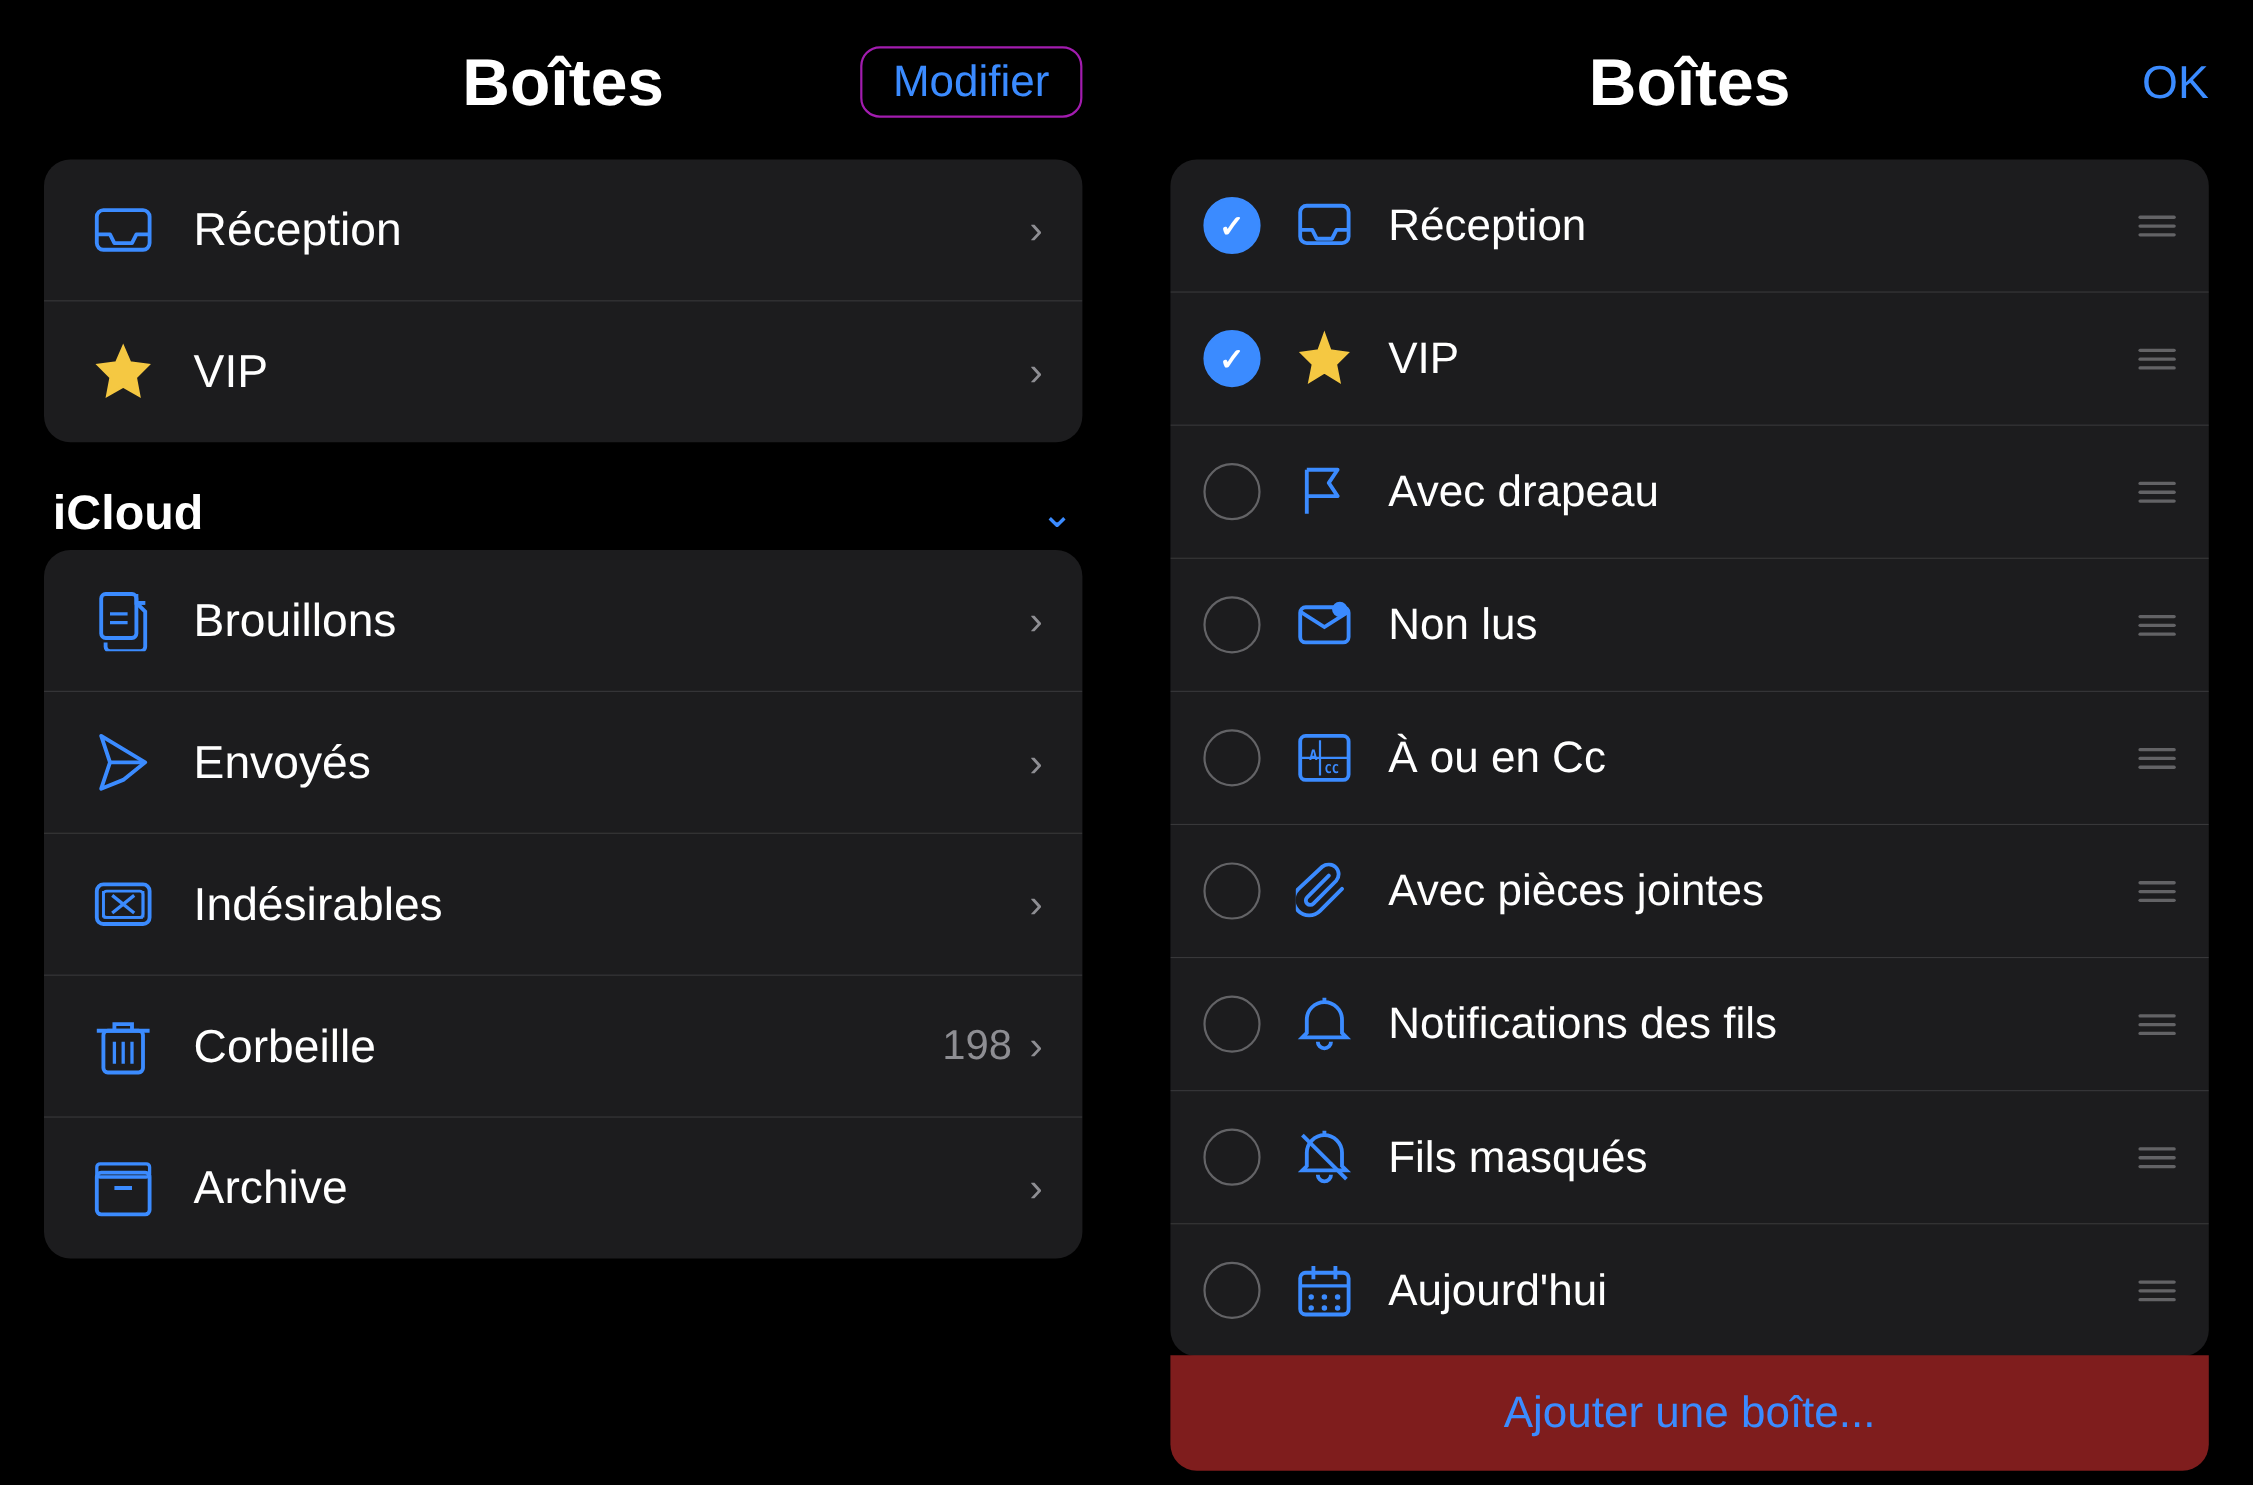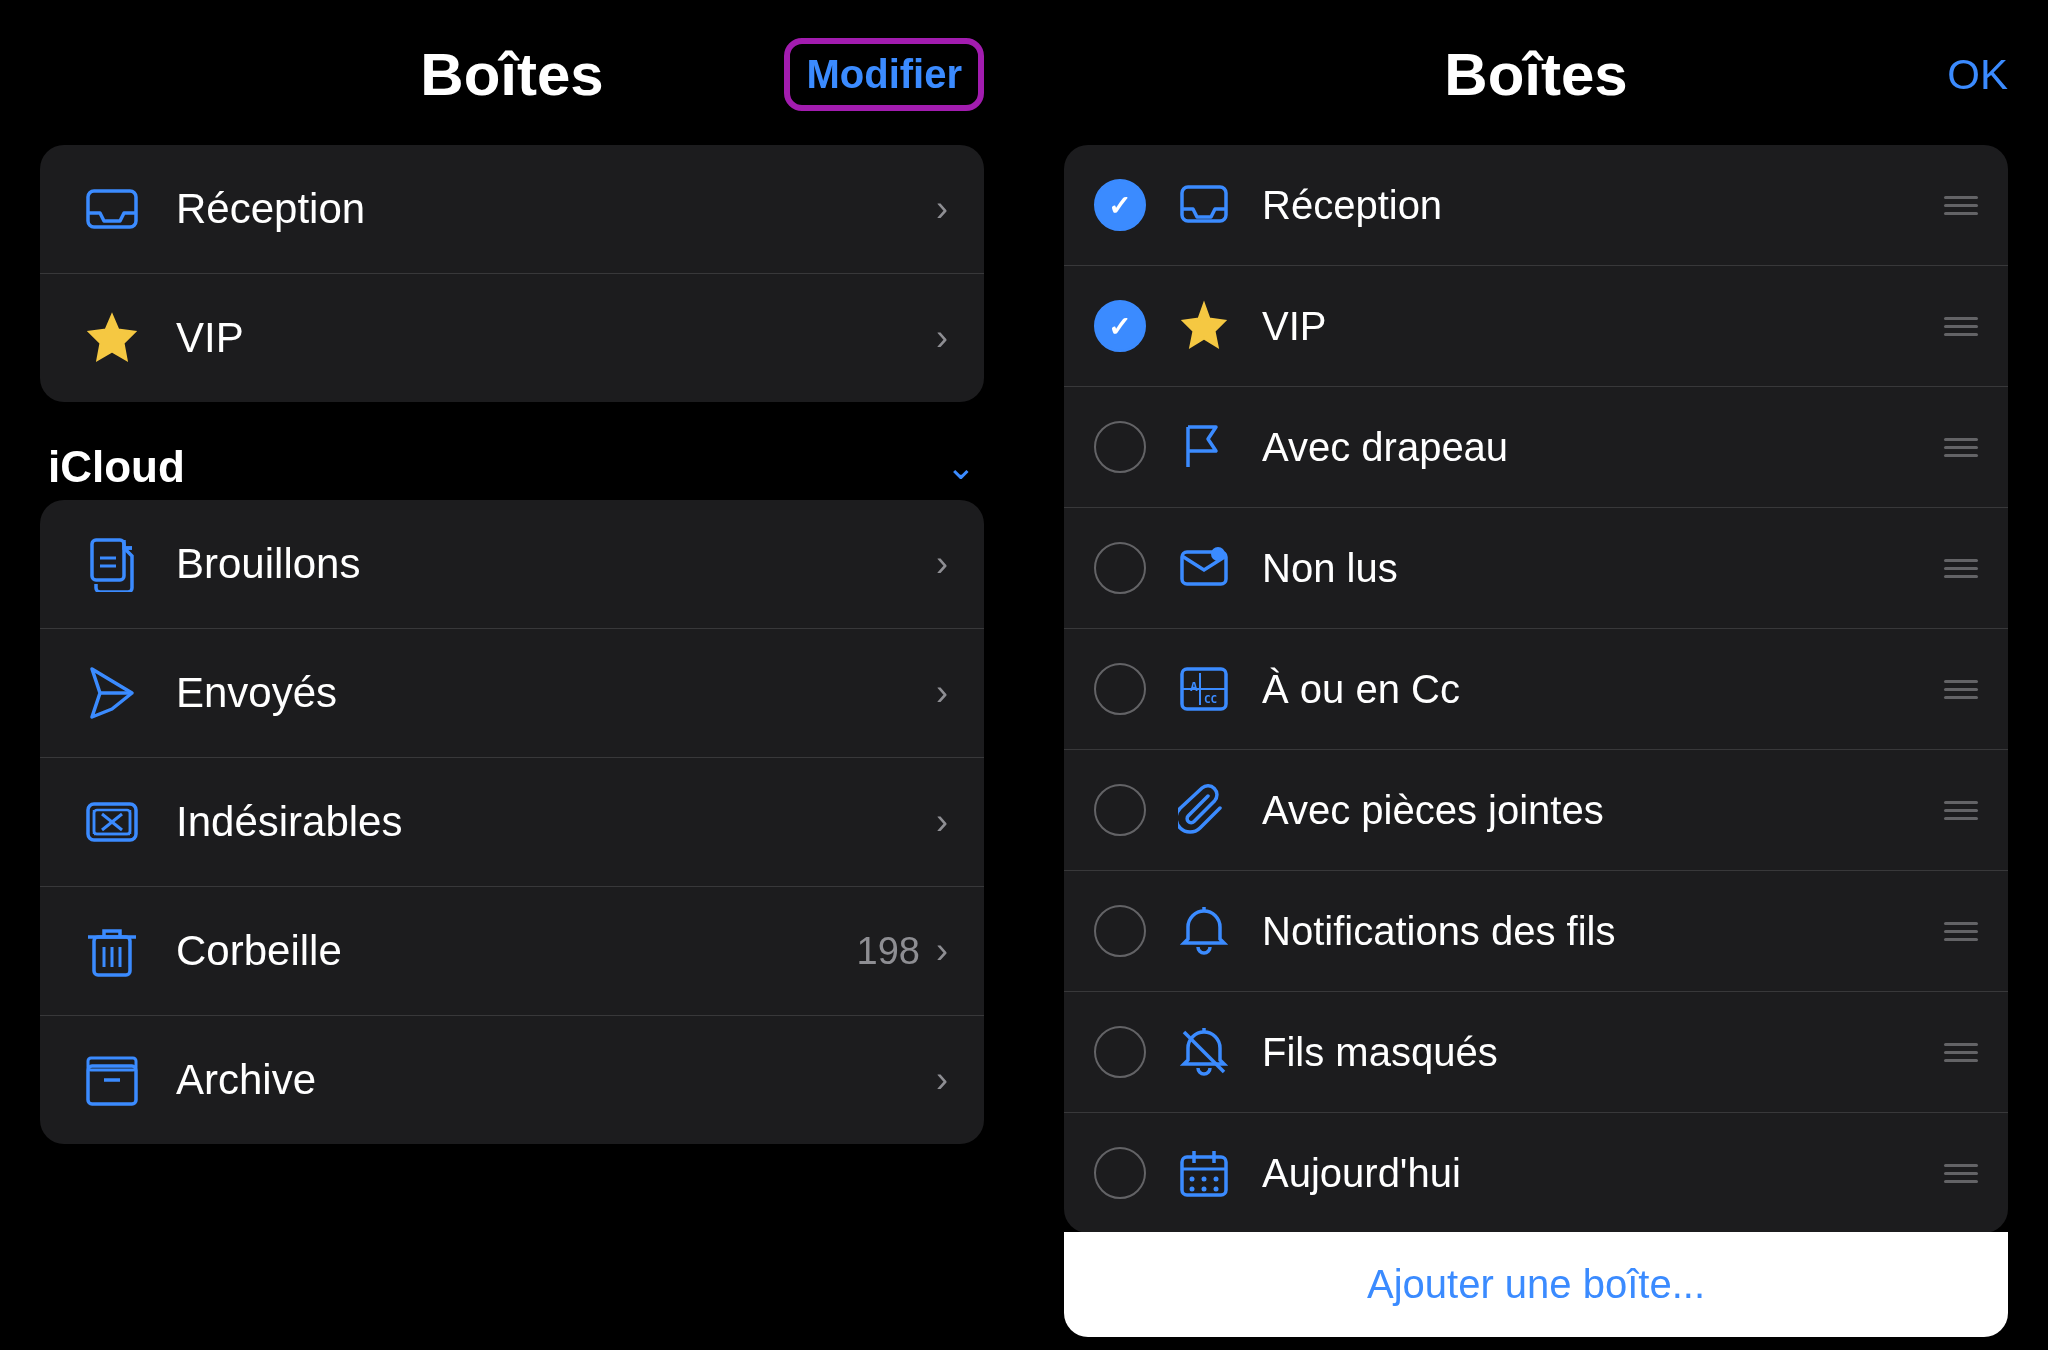--- a/index.html
+++ b/index.html
@@ -29,26 +29,26 @@
       margin-bottom: 36px;
     }
     .panel-title {
       font-size: 60px;
       font-weight: 700;
       color: #fff;
     }
     .modifier-btn {
       position: absolute;
       right: 0;
-      border: 6px solid #a21caf;
+      border: 2px solid #a21caf;
       border-radius: 18px;
-      padding: 8px 16px;
+      padding: 8px 28px;
       font-size: 40px;
       color: #3B8BFF;
-      font-weight: 700;
+      font-weight: 400;
       background: transparent;
       cursor: pointer;
     }
 
     .section-card {
       background: #1C1C1E;
       border-radius: 24px;
       overflow: hidden;
       margin-bottom: 40px;
     }
@@ -209,21 +209,21 @@
       background: #636366;
       border-radius: 2px;
     }
 
     .add-button {
       text-align: center;
       padding: 30px;
       font-size: 40px;
       color: #3B8BFF;
       cursor: pointer;
-      background: #ffffff;
+      background: #7f1d1d;
       border-radius: 0 0 24px 24px;
       margin-top: -1px;
     }
 
     .edit-wrapper {
       display: flex;
       flex-direction: column;
     }
   </style>
 </head>

